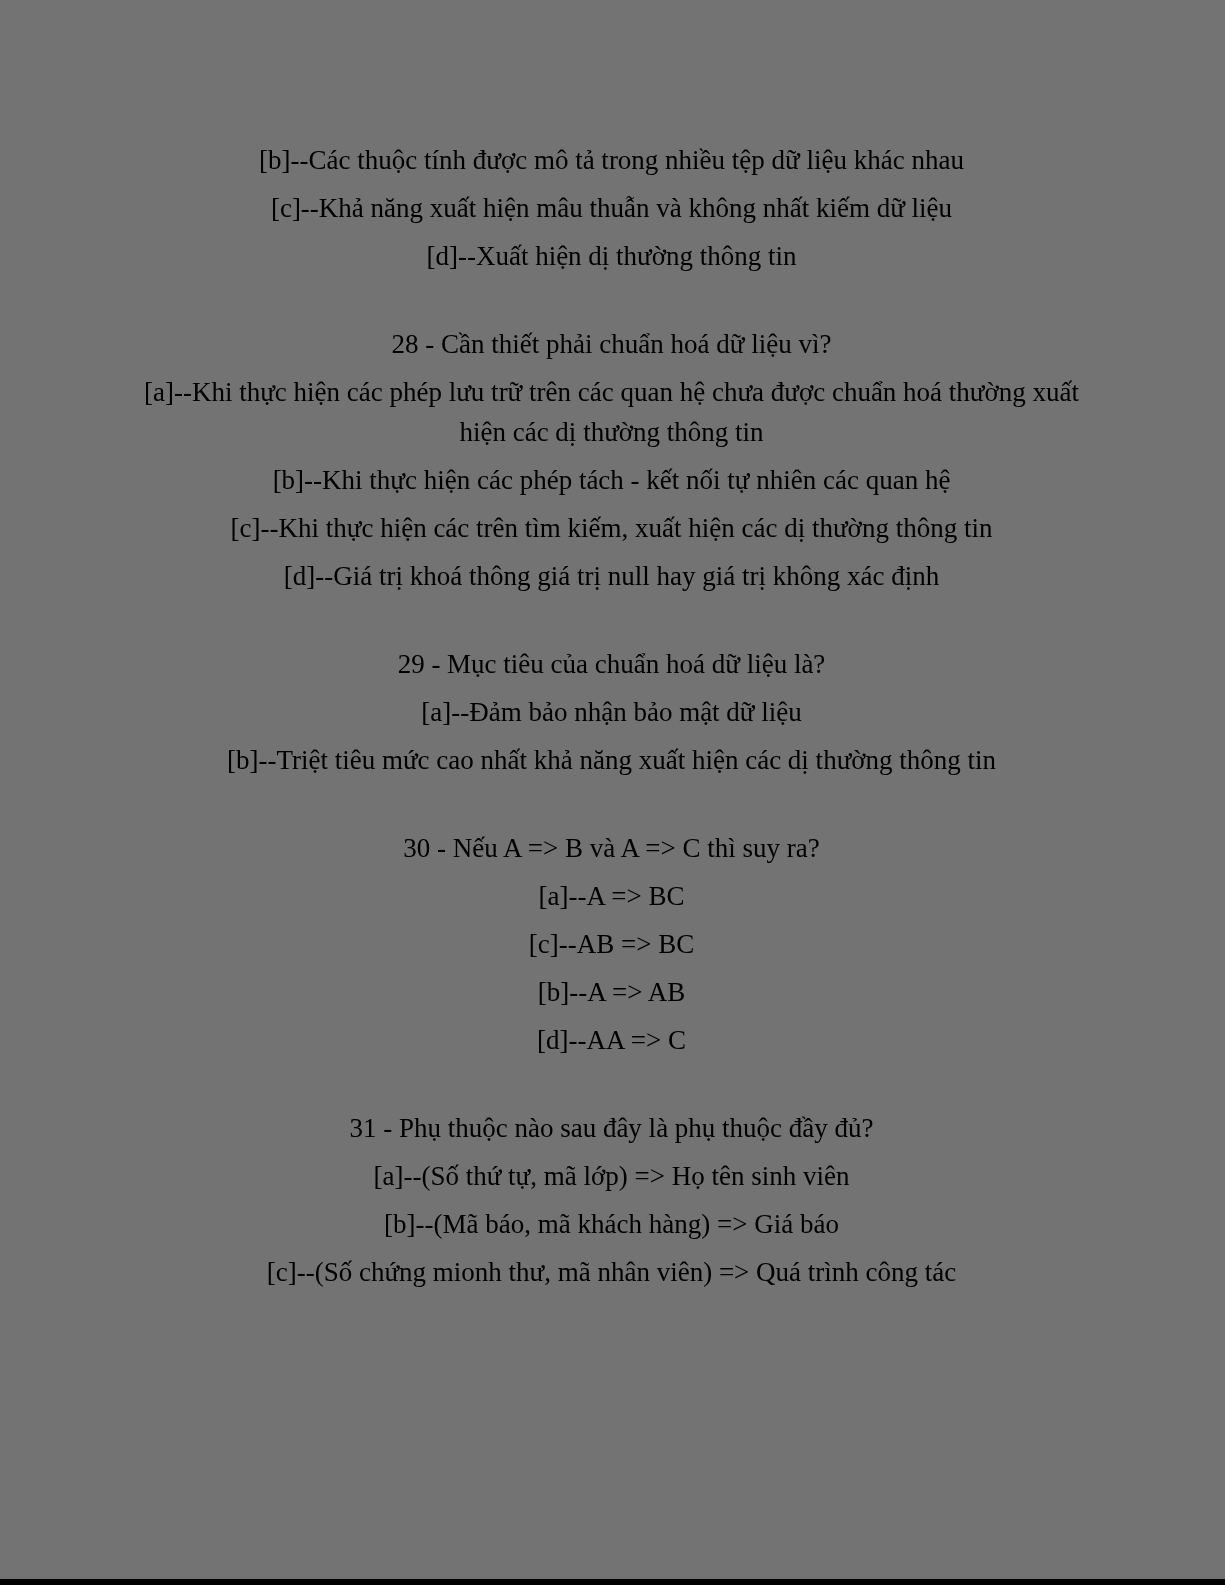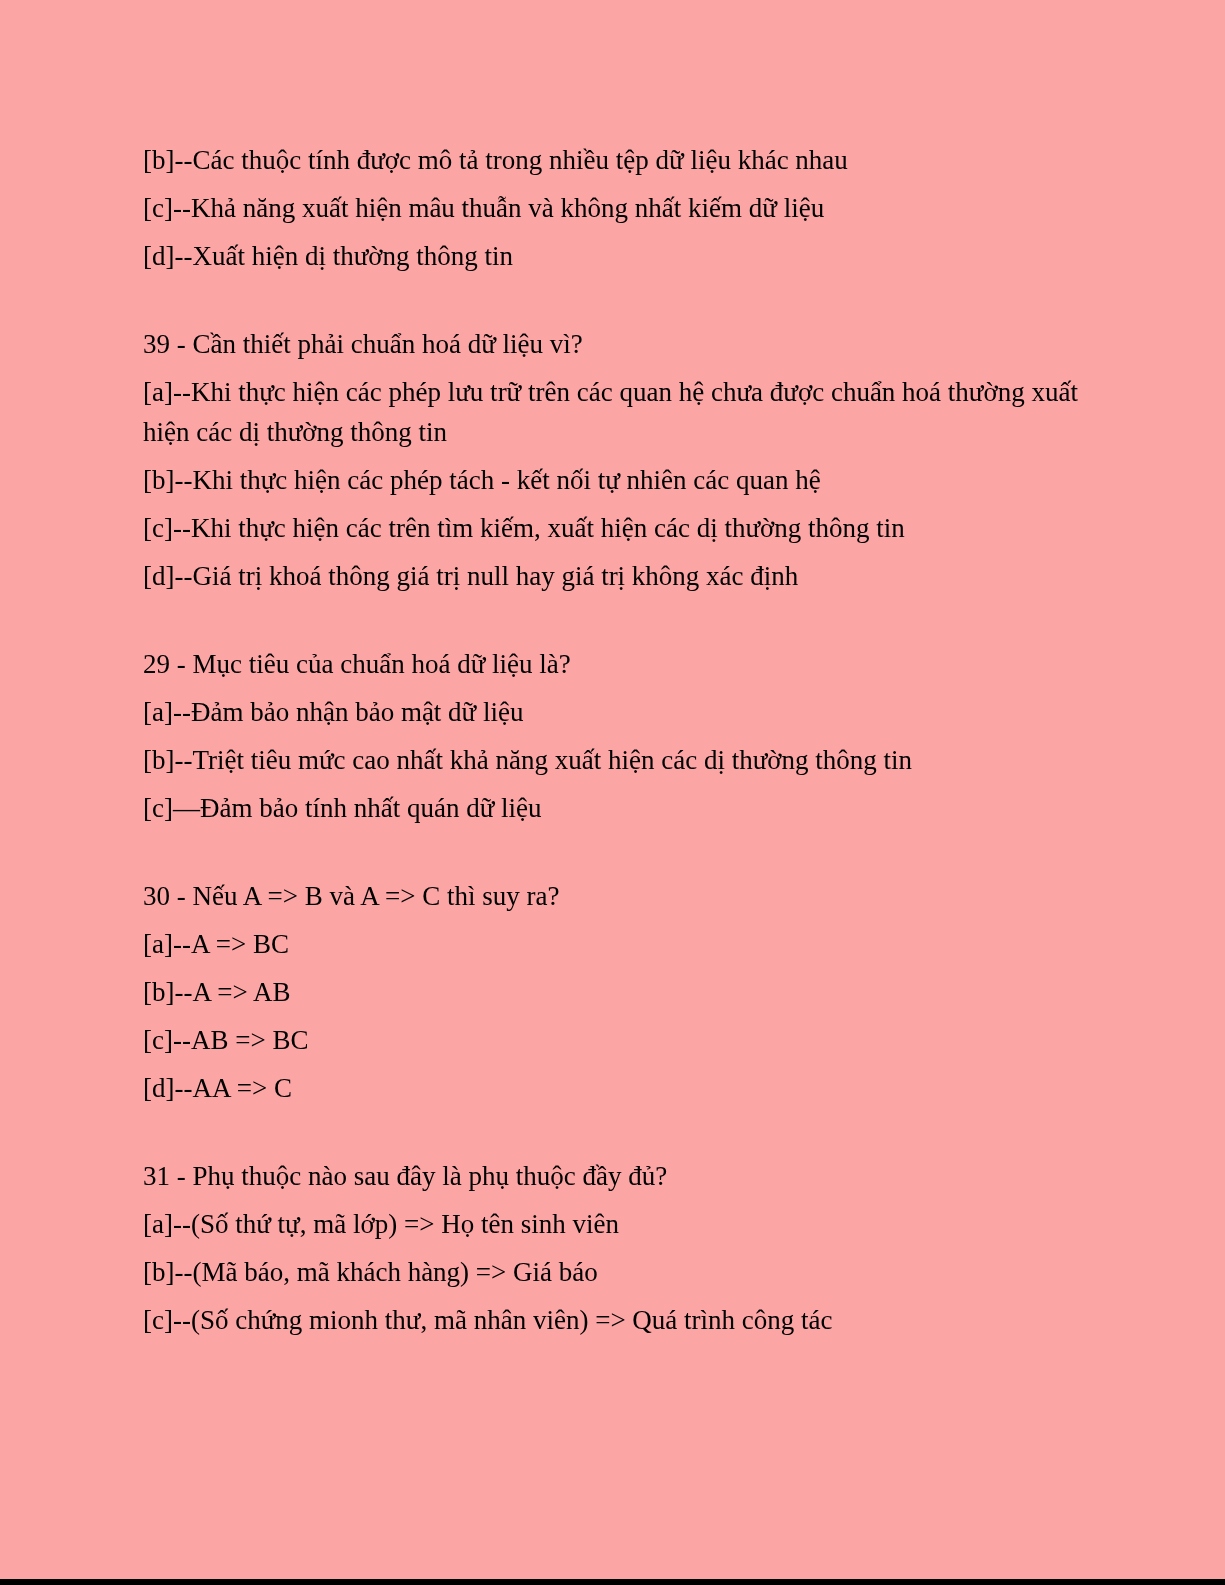--- a/index.html
+++ b/index.html
@@ -13,24 +13,25 @@
     position: relative;
     overflow: hidden;
     font-family: "Liberation Serif", "DejaVu Serif", serif;
   }
   .page {
     position: absolute;
     top: 0;
     left: 0;
     width: 1225px;
     height: 1585px;
-    background: #fca5a5;
+    background: #737373;
     box-sizing: border-box;
     padding: 140px 145px 0 143px;
     color: #000000;
+    text-align: center;
   }
   .para {
     font-size: 27px;
     line-height: 40px;
     margin: 0 0 8px 0;
     white-space: pre-line;
     max-width: 940px;
     font-weight: normal;
   }
   .question-title {
@@ -47,36 +48,35 @@
 </style>
 </head>
 <body>
 
 <div class="page">
 
   <p class="para">[b]--Các thuộc tính được mô tả trong nhiều tệp dữ liệu khác nhau</p>
   <p class="para">[c]--Khả năng xuất hiện mâu thuẫn và không nhất kiếm dữ liệu</p>
   <p class="para">[d]--Xuất hiện dị thường thông tin</p>
 
-  <p class="para question-title">39 - Cần thiết phải chuẩn hoá dữ liệu vì?</p>
+  <p class="para question-title">28 - Cần thiết phải chuẩn hoá dữ liệu vì?</p>
   <p class="para">[a]--Khi thực hiện các phép lưu trữ trên các quan hệ chưa được chuẩn hoá thường xuất
 hiện các dị thường thông tin</p>
   <p class="para">[b]--Khi thực hiện các phép tách - kết nối tự nhiên các quan hệ</p>
   <p class="para">[c]--Khi thực hiện các trên tìm kiếm, xuất hiện các dị thường thông tin</p>
   <p class="para">[d]--Giá trị khoá thông giá trị null hay giá trị không xác định</p>
 
   <p class="para question-title">29 - Mục tiêu của chuẩn hoá dữ liệu là?</p>
   <p class="para">[a]--Đảm bảo nhận bảo mật dữ liệu</p>
   <p class="para">[b]--Triệt tiêu mức cao nhất khả năng xuất hiện các dị thường thông tin</p>
-  <p class="para">[c]—Đảm bảo tính nhất quán dữ liệu</p>
 
   <p class="para question-title">30 - Nếu A =&gt; B và A =&gt; C thì suy ra?</p>
   <p class="para">[a]--A =&gt; BC</p>
+  <p class="para">[c]--AB =&gt; BC</p>
   <p class="para">[b]--A =&gt; AB</p>
-  <p class="para">[c]--AB =&gt; BC</p>
   <p class="para">[d]--AA =&gt; C</p>
 
   <p class="para question-title">31 - Phụ thuộc nào sau đây là phụ thuộc đầy đủ?</p>
   <p class="para">[a]--(Số thứ tự, mã lớp) =&gt; Họ tên sinh viên</p>
   <p class="para">[b]--(Mã báo, mã khách hàng) =&gt; Giá báo</p>
   <p class="para">[c]--(Số chứng mionh thư, mã nhân viên) =&gt; Quá trình công tác</p>
 
 </div>
 
 <div class="bottom-rule"></div>

